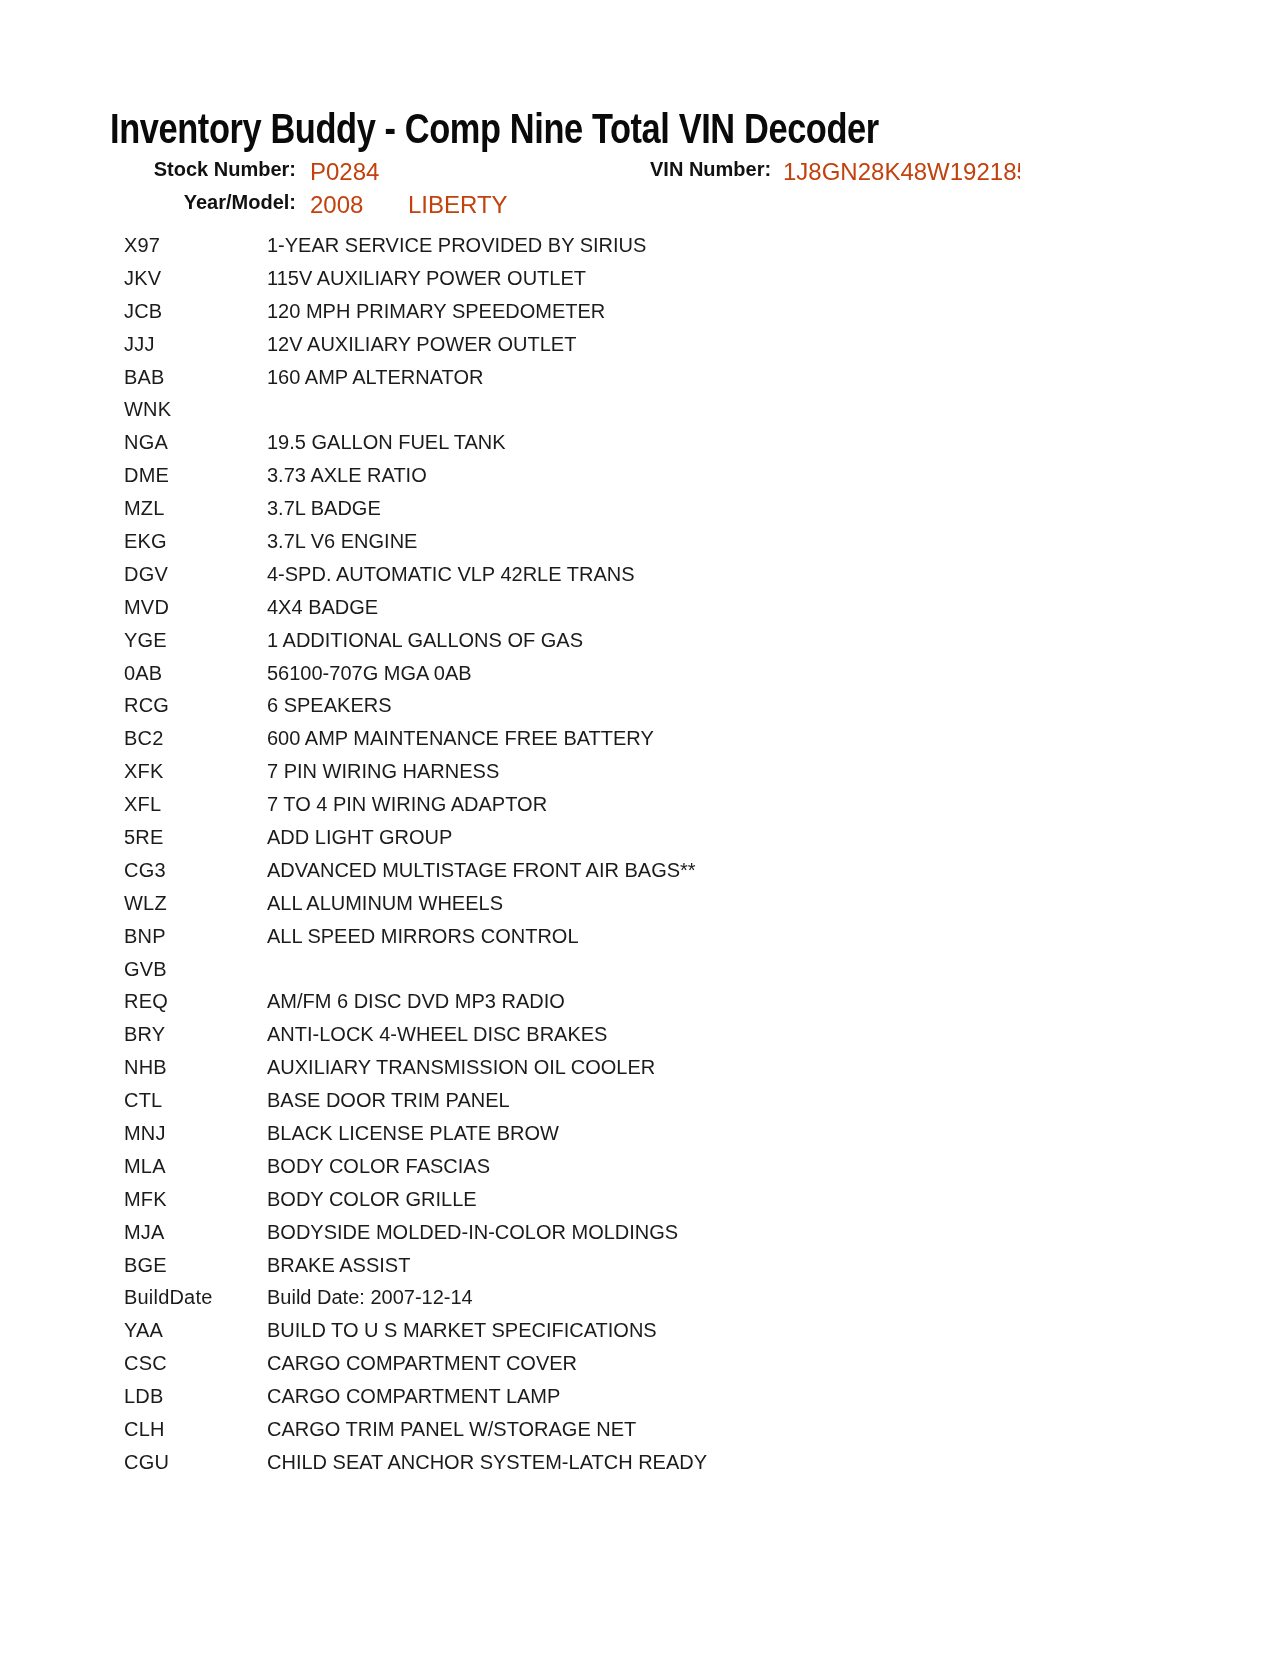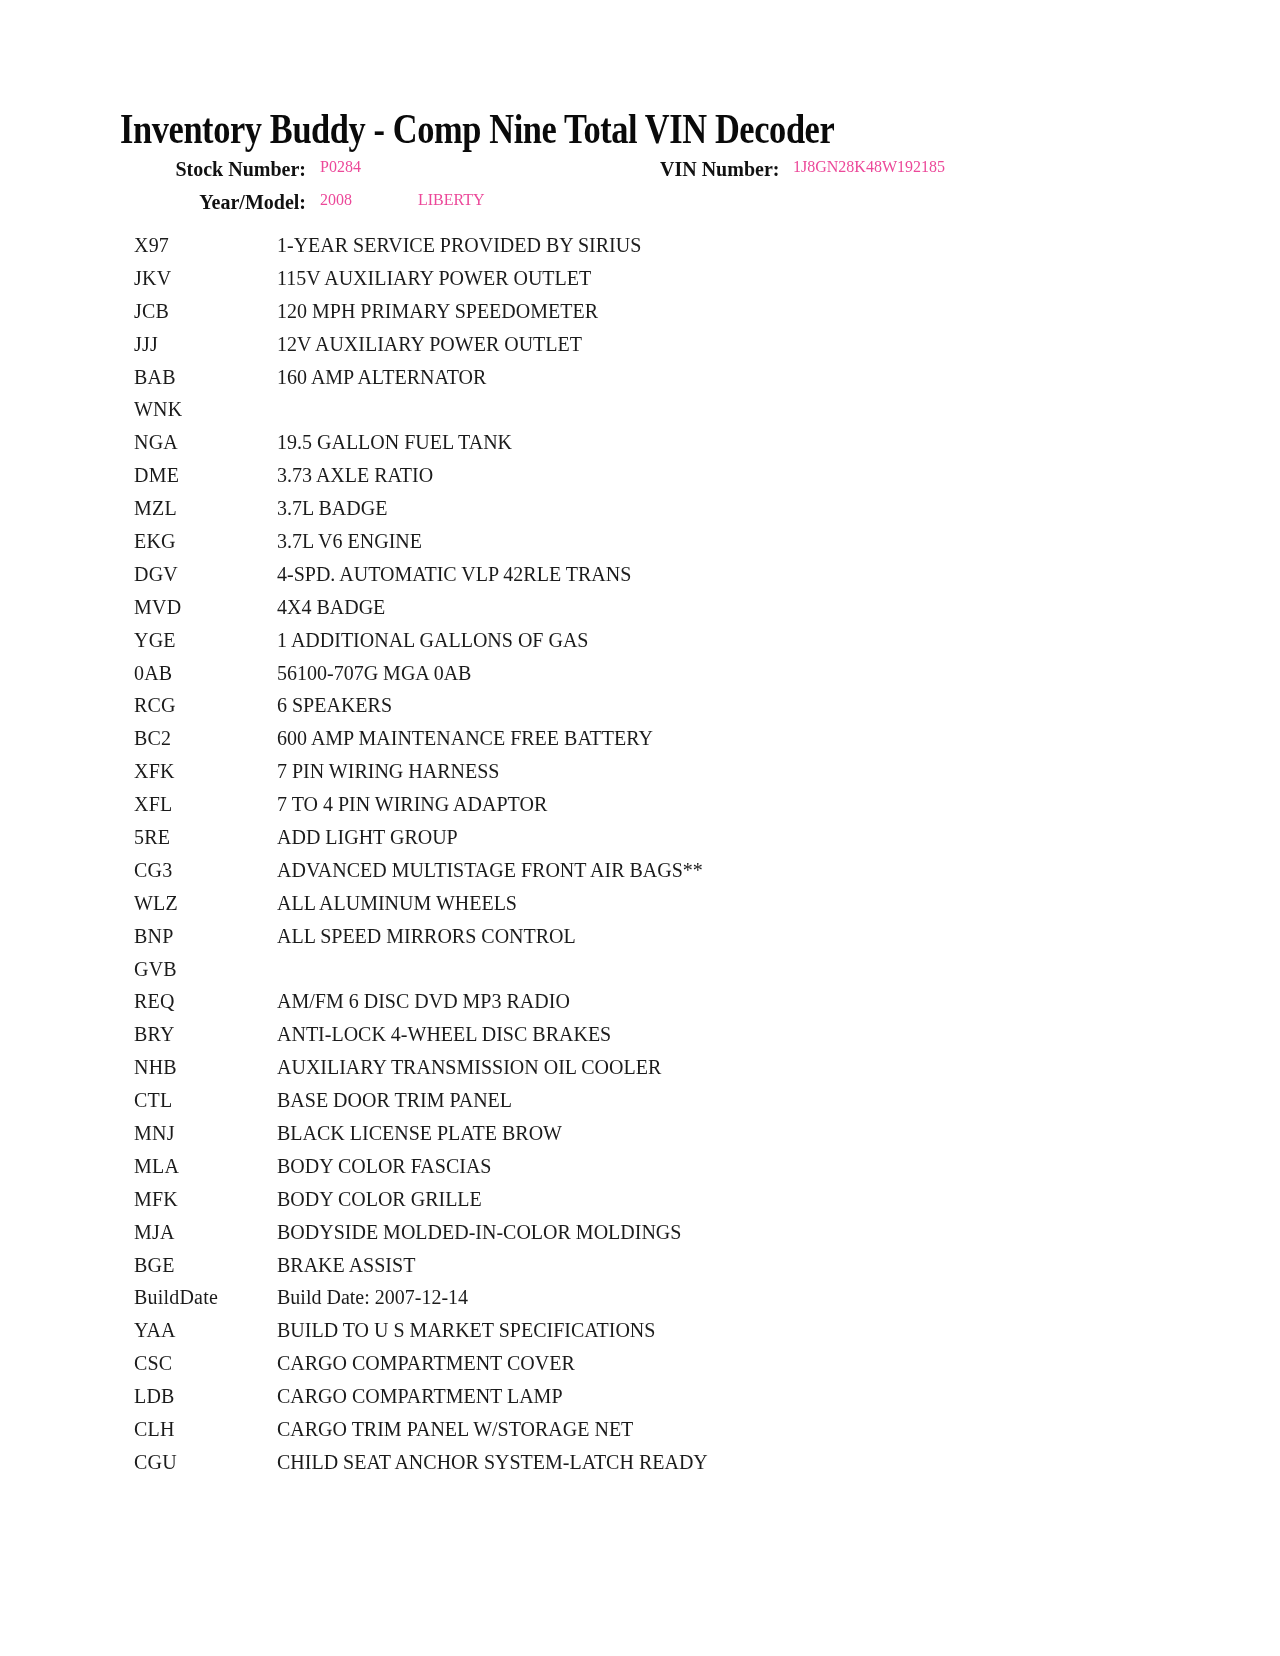--- a/index.html
+++ b/index.html
@@ -5,24 +5,23 @@
   html, body {
     margin: 0;
     padding: 0;
     background: #ffffff;
   }
   .page {
     position: relative;
     width: 1020px;
     height: 1656px;
     background: #ffffff;
-    font-family: Liberation Serif, serif;
+    font-family: Liberation Sans, sans-serif;
     color: #1b1b1b;
     overflow: hidden;
-    margin-left: 10px;
   }
   .title {
     position: absolute;
     left: 110px;
     top: 104px;
     margin: 0;
     font-size: 43px;
     font-weight: bold;
     color: #0a0a0a;
     white-space: nowrap;
@@ -46,22 +45,22 @@
   }
   .meta .label {
     position: absolute;
     font-weight: bold;
     font-size: 20px;
     color: #111;
     white-space: nowrap;
   }
   .meta .value {
     position: absolute;
-    font-size: 16px;
-    color: #ec4899;
+    font-size: 24px;
+    color: #c2410c;
     white-space: nowrap;
   }
   .label-stock  { top: 158px; left: 0;   width: 296px; text-align: right; }
   .value-stock  { top: 158px; left: 310px; }
   .label-vin    { top: 158px; left: 650px; }
   .value-vin    { top: 158px; left: 783px; }
   .label-year   { top: 191px; left: 0;   width: 296px; text-align: right; }
   .value-year   { top: 191px; left: 310px; }
   .value-model  { top: 191px; left: 408px; }
   .options {

